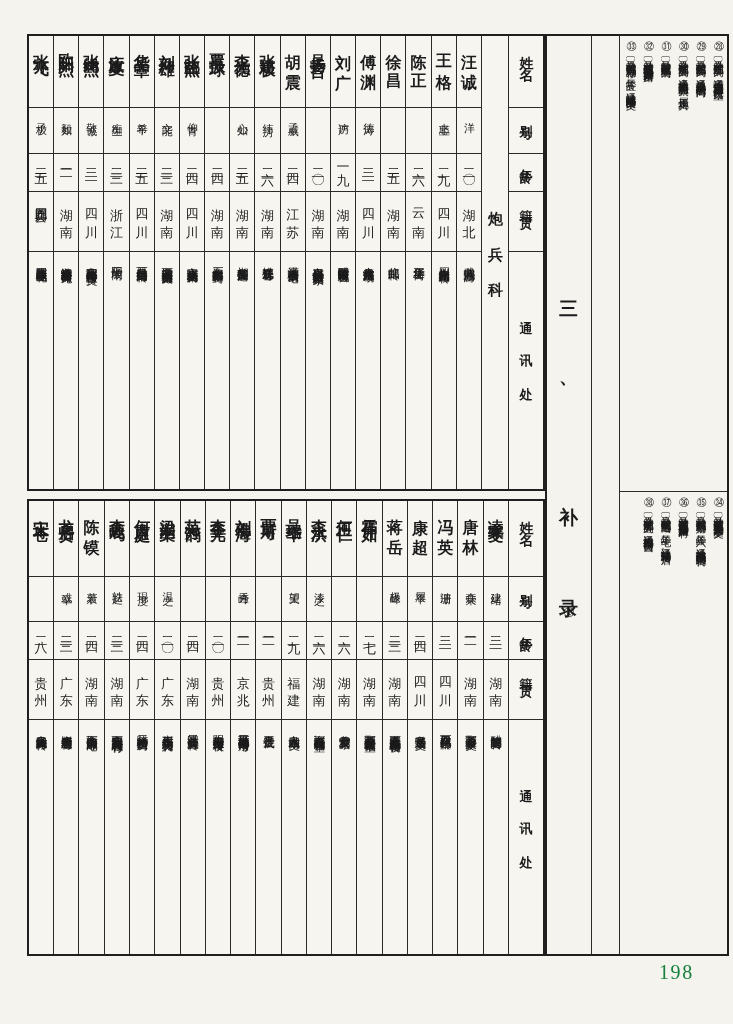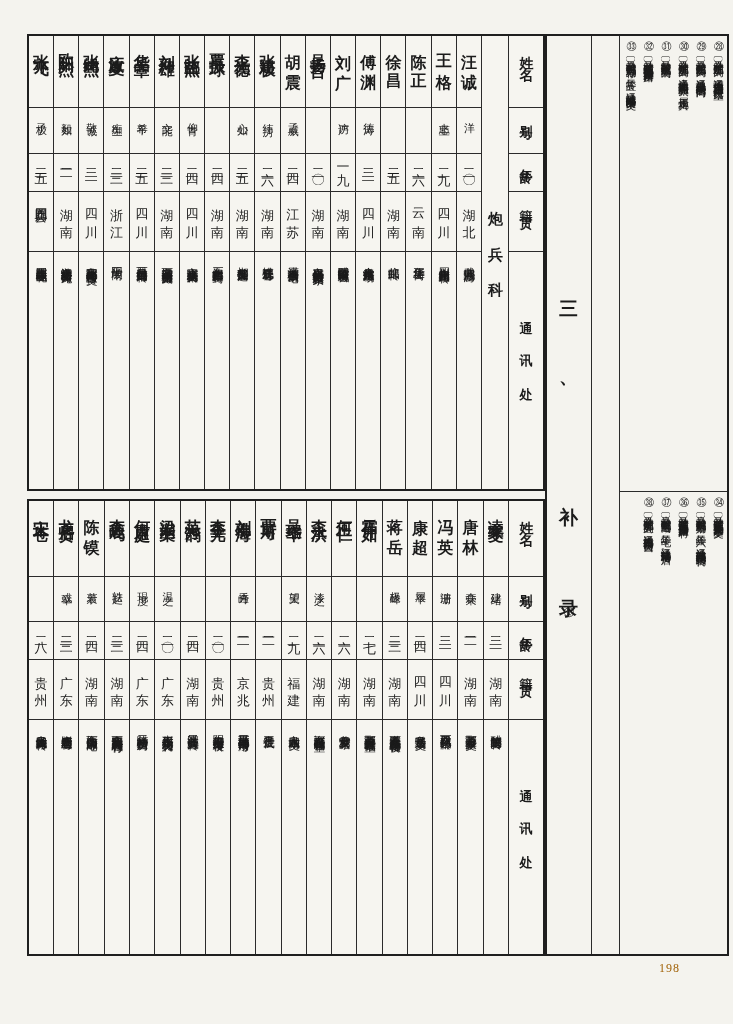--- a/index.html
+++ b/index.html
@@ -91,21 +91,21 @@
     writing-mode:vertical-rl;
     font-size:10.5px;line-height:1.05;
     width:17.5px;flex:0 0 17.5px;
     letter-spacing:.06em;
     white-space:normal;max-height:445px;
   }
   .note .n-num{font-size:10px;}
   
   .page-num{
     position:absolute;left:659px;top:961px;
-    font-size:12px;letter-spacing:.08em;color:#a16207;
+    font-size:20px;letter-spacing:.08em;color:#15803d;
   }
 </style>
 </head>
 <body>
 
 <div class="page">
 
   <div class="reg-table" id="top-table">
     <div class="t-col hdr">
       <div class="cell r-name">

